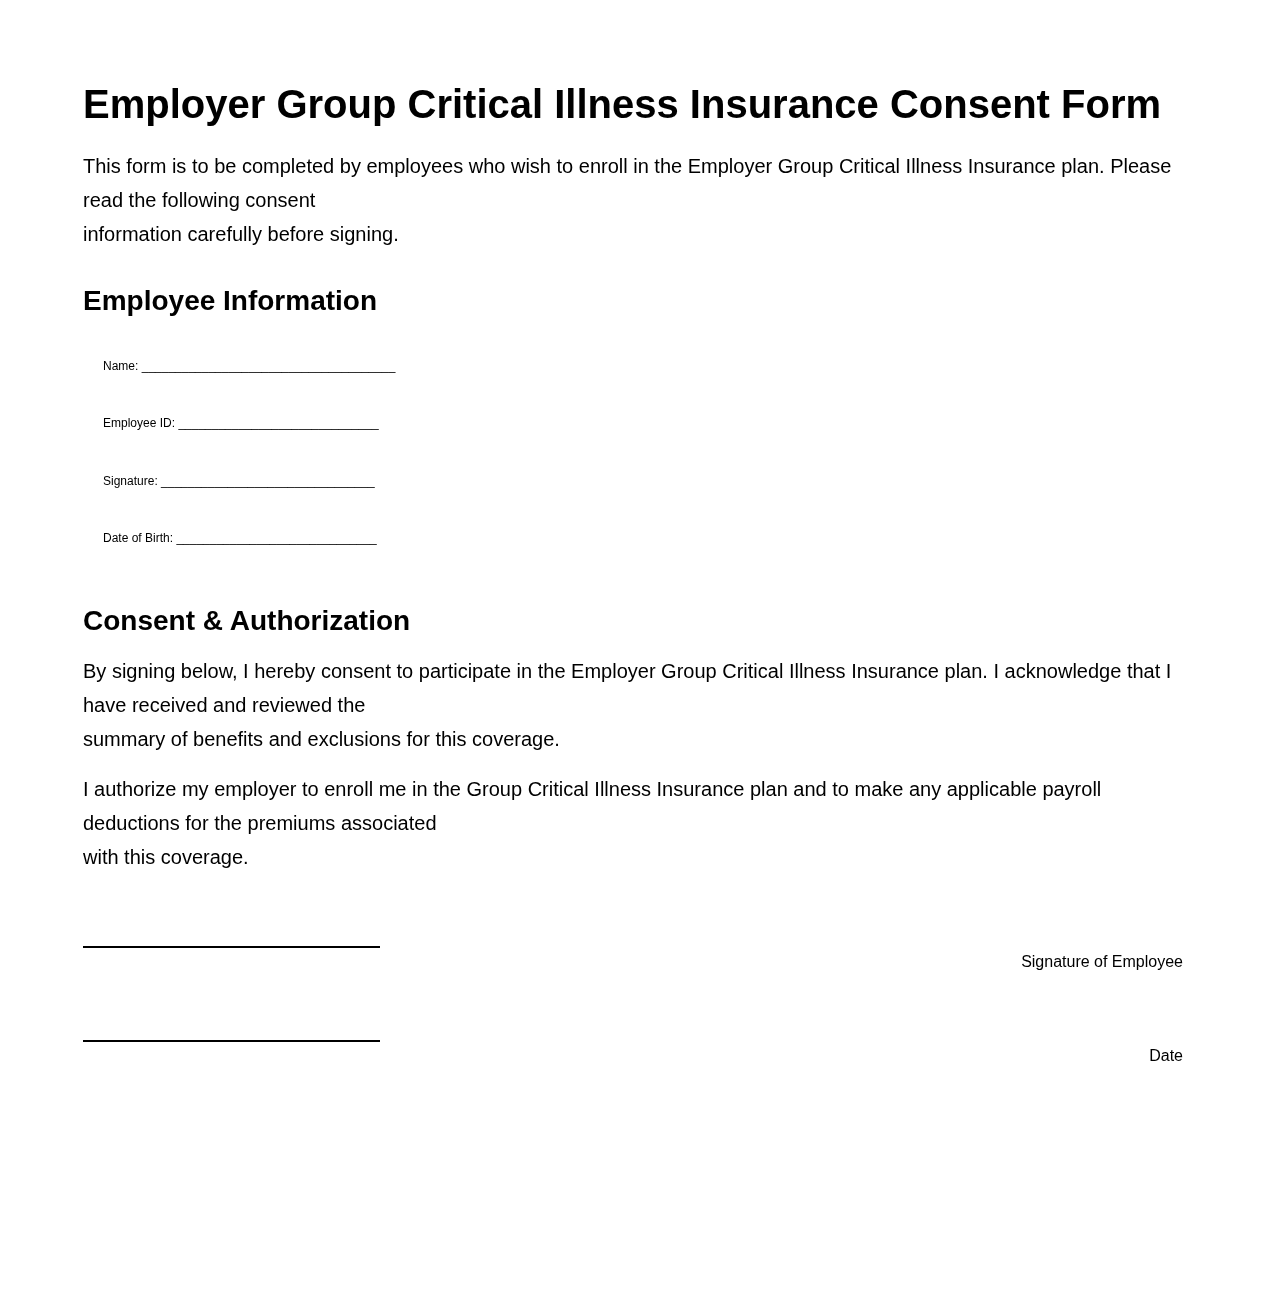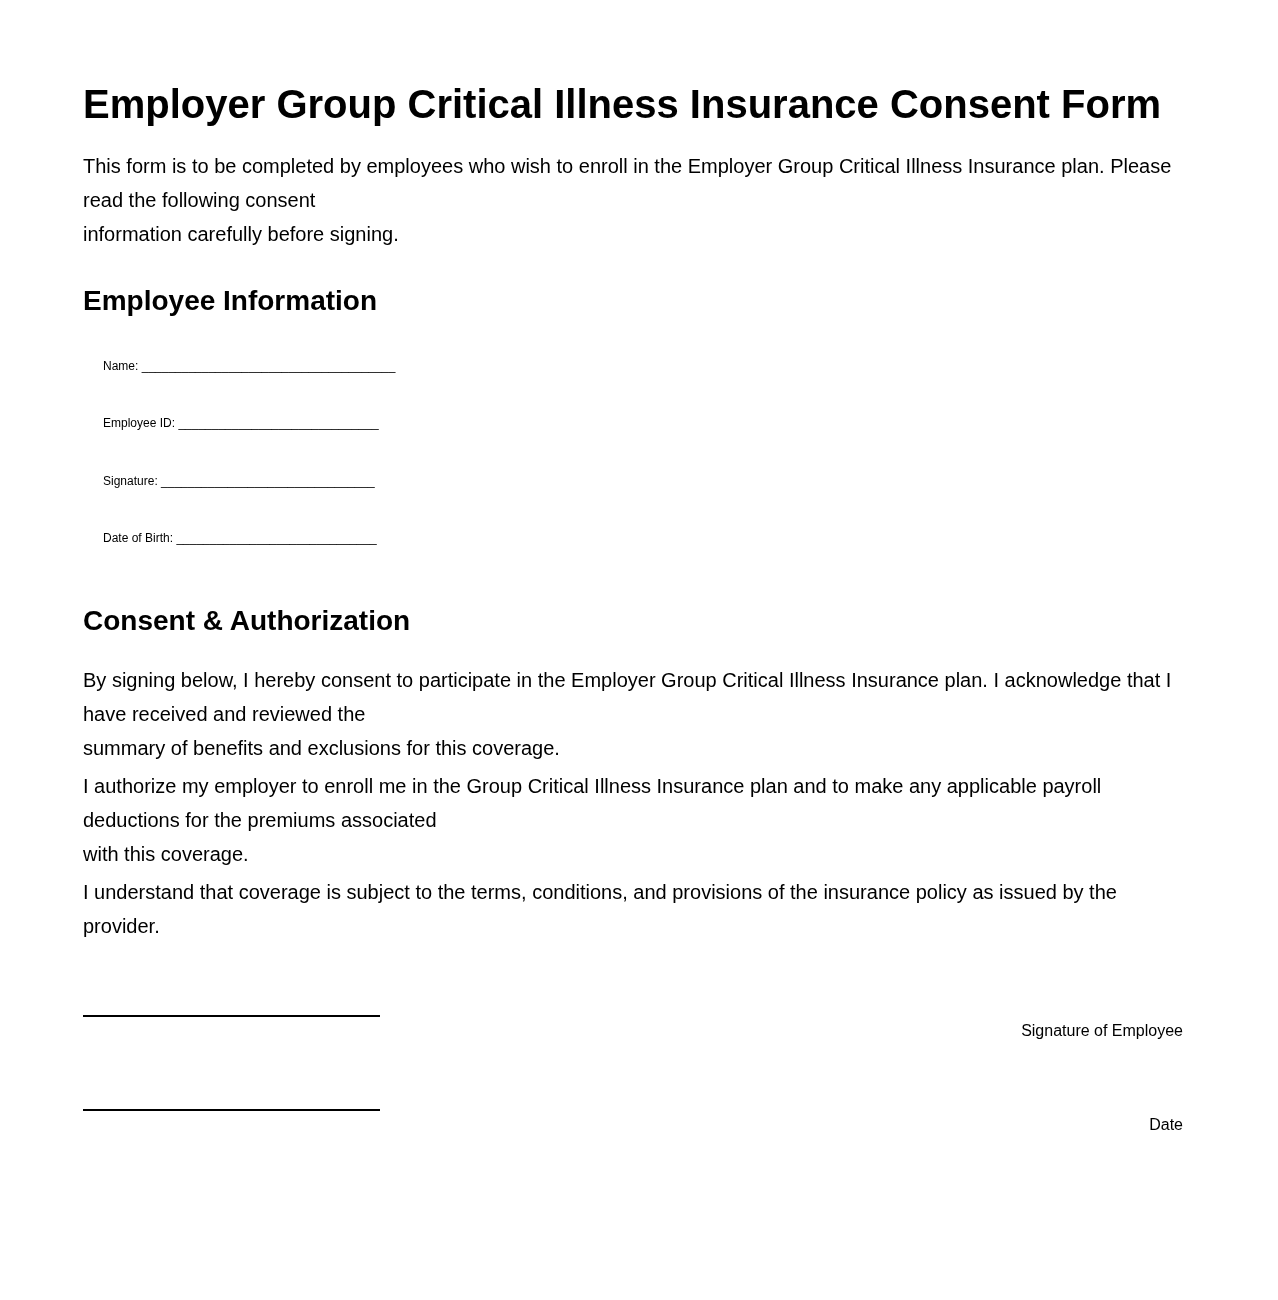--- a/index.html
+++ b/index.html
@@ -39,22 +39,22 @@
     margin-top: 36px;
   }
   .fields {
     margin-top: 20px;
   }
   .field-row {
     font-size: 12px;
     line-height: 1.6;
     white-space: pre;
   }
-  .consent-para { margin-top: 4px; }
-  .consent-para.first { margin-top: 26px; }
+  .consent-para { margin-top: 16px; }
+  .consent-para.first { margin-top: 17px; }
   .sig-block { margin-top: 72px; }
   .sig-block.date-block { margin-top: 65px; }
   .sig-line {
     width: 297px;
     height: 0;
     border-bottom: 2px solid #000000;
   }
   .sig-label {
     font-size: 16px;
     line-height: 1.6;
@@ -90,21 +90,20 @@
   </div>
 
   <h2 class="section-heading consent-heading">Consent &amp; Authorization</h2>
 
   <p class="para consent-para first">By signing below, I hereby consent to participate in the Employer Group Critical Illness Insurance plan. I acknowledge that I have received and reviewed the
 summary of benefits and exclusions for this coverage.</p>
 
   <p class="para consent-para">I authorize my employer to enroll me in the Group Critical Illness Insurance plan and to make any applicable payroll deductions for the premiums associated
 with this coverage.</p>
 
-  <p class="para consent-para">I understand that coverage is subject to the terms, conditions, and provisions of the insurance policy as issued by the provider.</p>
 
   <div class="sig-block">
     <div class="sig-line"></div>
     <div class="sig-label">Signature of Employee</div>
   </div>
 
   <div class="sig-block date-block">
     <div class="sig-line"></div>
     <div class="sig-label">Date</div>
   </div>

